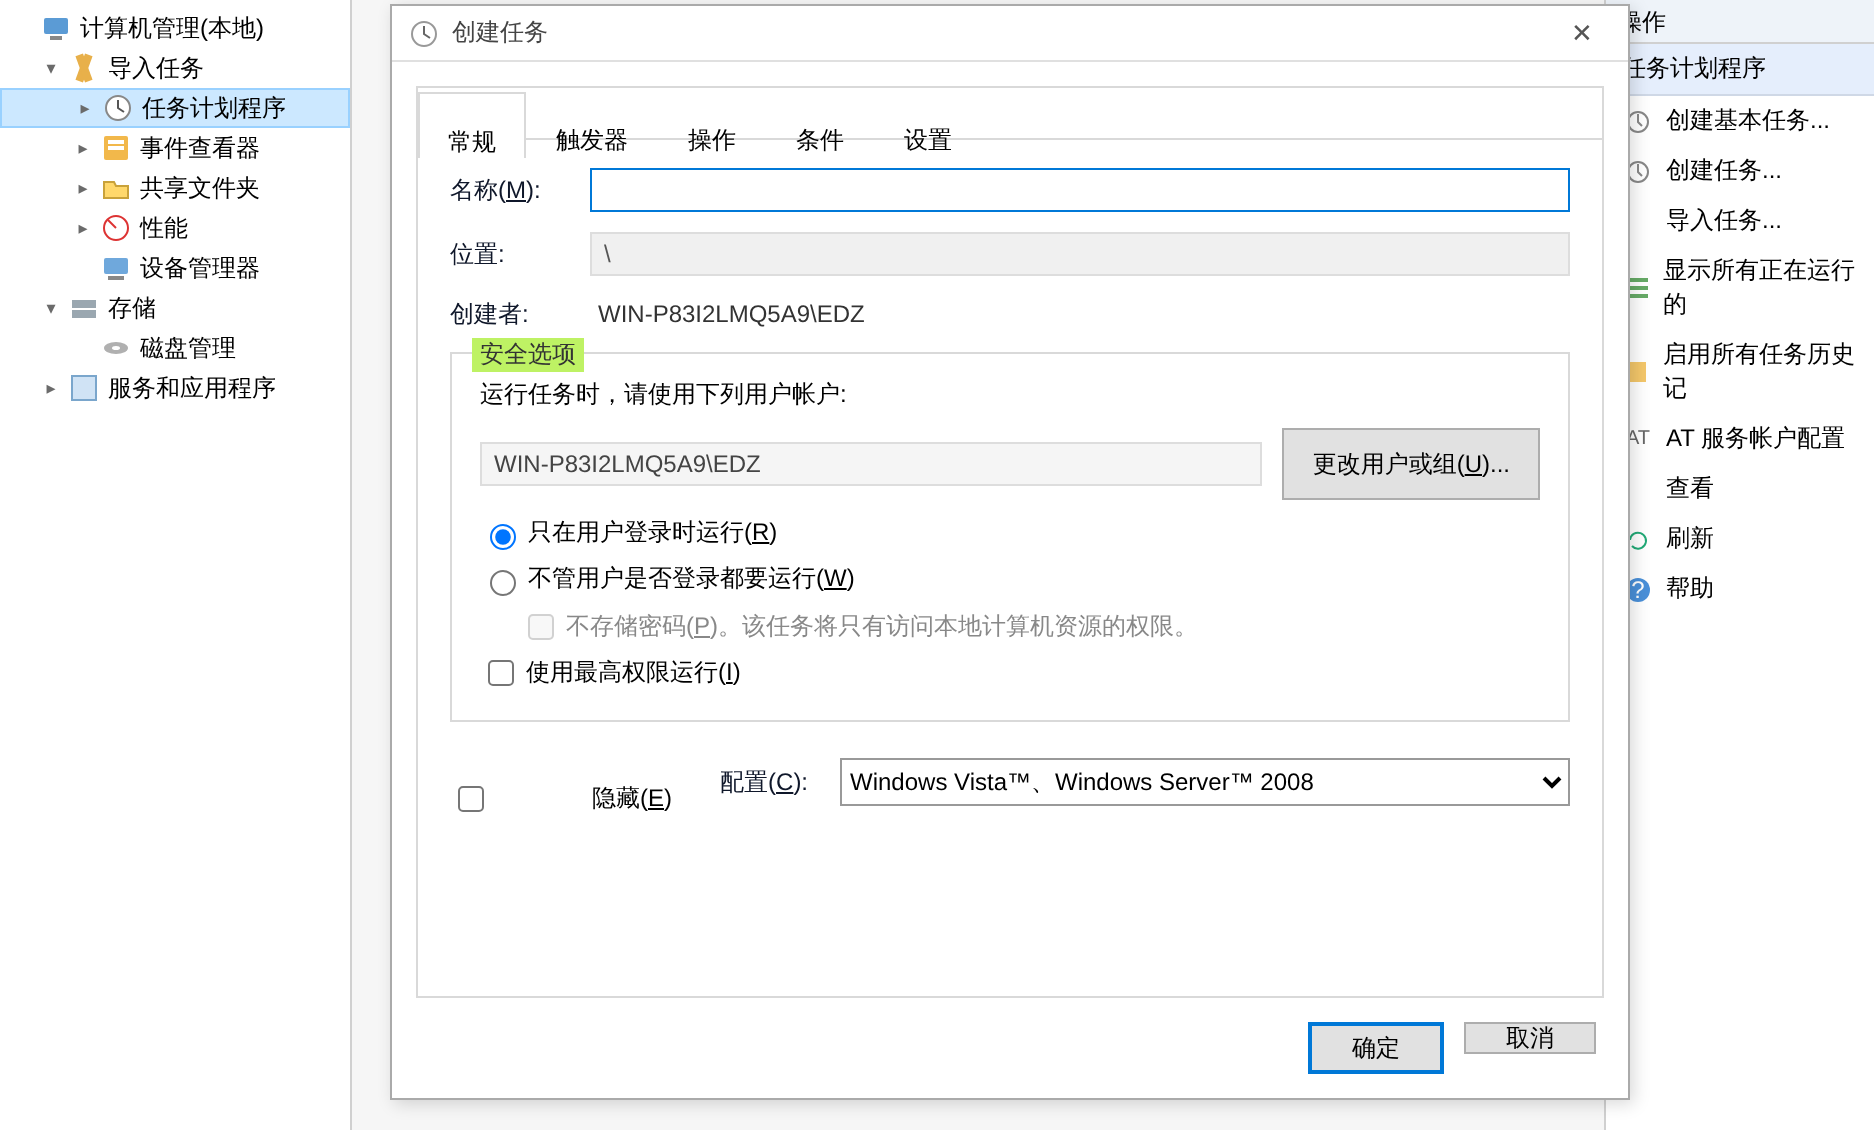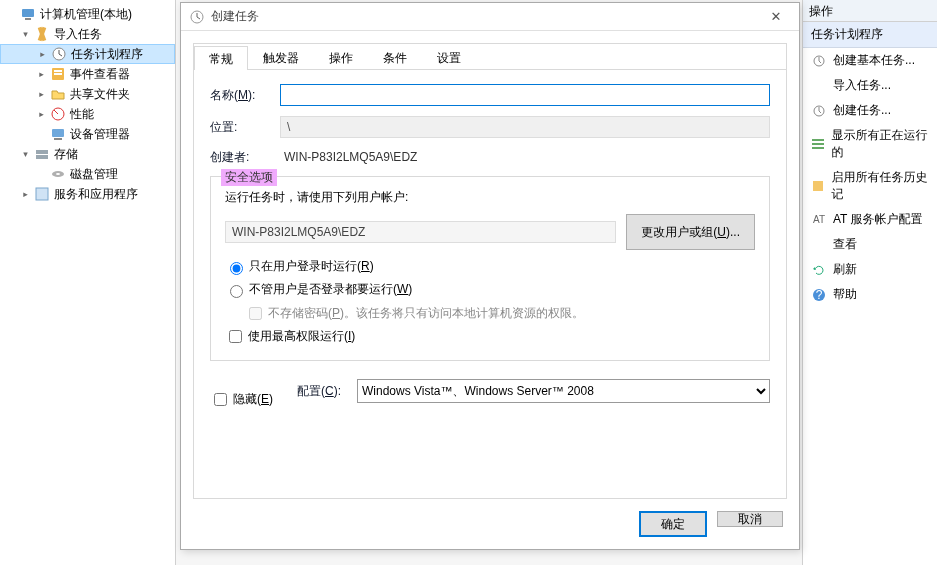--- a/index.html
+++ b/index.html
@@ -20,46 +20,46 @@
 .center-gap { position: absolute; left: 176px; top: 0; width: 626px; height: 565px; background: #f6f6f6; }
 
 
 .right-panel { position: absolute; left: 802px; top: 0; width: 135px; height: 565px; background: #fff; border-left: 1px solid #d0d0d0; }
 .rp-header { height: 22px; background: #eef3f9; border-bottom: 1px solid #d0d0d0; padding-left: 6px; line-height: 22px; font-weight: normal; }
 .rp-section { background: #e5eefc; border-bottom: 1px solid #cfd8e6; padding: 4px 8px; }
 .rp-item { display: flex; align-items: center; padding: 4px 8px; gap: 6px; cursor: default; }
 .rp-icon { width: 16px; height: 16px; display: inline-flex; align-items: center; justify-content: center; }
 
 
-.dialog { position: absolute; left: 180px; top: 2px; width: 620px; height: 548px; background: #fff; border: 1px solid #aaa; box-shadow: 2px 2px 8px rgba(0,0,0,0.15); }
+.dialog { position: absolute; left: 195px; top: 2px; width: 620px; height: 548px; background: #fff; border: 1px solid #aaa; box-shadow: 2px 2px 8px rgba(0,0,0,0.15); }
 .dlg-title { height: 28px; display: flex; align-items: center; padding: 0 8px; border-bottom: 1px solid #e0e0e0; }
 .dlg-title-icon { width: 16px; height: 16px; margin-right: 6px; display:inline-flex; align-items:center; justify-content:center; }
 .dlg-title-text { flex: 1; color: #444; }
 .dlg-close { width: 30px; height: 20px; display:flex; align-items:center; justify-content:center; cursor:pointer; color:#555; font-size:13px; }
 
 .dlg-body { position: absolute; left: 12px; top: 40px; right: 12px; bottom: 50px; border: 1px solid #d9d9d9; background: #fff; }
 
 
 .tabs { display:flex; height: 26px; border-bottom: 1px solid #d9d9d9; background:#fff; }
-.tab { padding: 4px 14px; border: 1px solid transparent; border-bottom: none; cursor: default; margin-top:1px; }
+.tab { padding: 16px 14px; border: 1px solid transparent; border-bottom: none; cursor: default; margin-top:1px; }
 .tab.active { border-color:#d9d9d9; background:#fff; position:relative; top:1px; }
 
 .tab-content { padding: 14px 16px; }
 
 .form-row { display:flex; align-items: center; margin-bottom: 10px; }
 .form-row.top { align-items: flex-start; }
 .form-label { width: 70px; color:#0f172a; }
 .form-label .ul { text-decoration: underline; }
 .text-input { flex:1; height: 22px; border: 1px solid #0078d7; padding: 0 4px; outline:none; }
 .text-static { flex:1; padding: 2px 4px; color:#333; }
 .textarea { flex:1; height: 76px; border: 1px solid #999; resize:none; padding:4px; outline:none; }
 .loc-field { flex:1; height:22px; background:#f0f0f0; border:1px solid #ddd; padding: 0 6px; display:flex; align-items:center; color:#555; }
 
 .groupbox { border: 1px solid #d9d9d9; margin-top: 6px; padding: 12px 14px 10px; position: relative; }
-.groupbox-title { position:absolute; top:-8px; left:10px; background:#f0abfc; padding:0 4px; color:#333; }
+.groupbox-title { position:absolute; top:-8px; left:10px; background:#bef264; padding:0 4px; color:#333; }
 .gb-row { margin-bottom: 8px; display:flex; align-items:center; }
 .user-field { flex:1; height:22px; background:#f5f5f5; border:1px solid #ddd; padding:0 6px; display:flex; align-items:center; color:#444; margin-right:10px; }
 .btn { height:36px; padding:0 14px; background:#e1e1e1; border:1px solid #adadad; cursor:pointer; display:inline-flex; align-items:center; }
 .btn.primary { border:2px solid #0078d7; padding:0 20px; height:26px; }
 
 .radio-row { display:flex; align-items:center; margin-bottom:6px; }
 .radio-row input { margin-right:6px; }
 .checkbox-row { display:flex; align-items:center; margin-bottom:4px; margin-left:0; }
 .checkbox-row.indent { margin-left: 20px; color:#888; }
 .checkbox-row input { margin-right:6px; }
@@ -185,31 +185,31 @@
   <div class="rp-item">
       <span class="rp-icon">
         <svg width="14" height="14">
           <circle cx="7" cy="7" r="5" fill="none" stroke="#888"></circle>
           <path d="M7 3V7L9 9" stroke="#888" fill="none"></path>
         </svg>
       </span>
       <span>创建基本任务...</span>
     </div>
   <div class="rp-item">
+      <span class="rp-icon">
+        <svg width="14" height="14">
+          <circle cx="7" cy="7" r="5" fill="none" stroke="#888"></circle>
+          <path d="M7 3V7L9 9" stroke="#888" fill="none"></path>
+        </svg>
+      </span>
+      <span>创建任务...</span>
+    </div>
+  <div class="rp-item">
       <span class="rp-icon"></span>
       <span>导入任务...</span>
-    </div>
-  <div class="rp-item">
-      <span class="rp-icon">
-        <svg width="14" height="14">
-          <circle cx="7" cy="7" r="5" fill="none" stroke="#888"></circle>
-          <path d="M7 3V7L9 9" stroke="#888" fill="none"></path>
-        </svg>
-      </span>
-      <span>创建任务...</span>
     </div>
   <div class="rp-item">
       <span class="rp-icon">
         <svg width="14" height="14">
           <rect x="1" y="2" width="12" height="2" fill="#6a6"></rect>
           <rect x="1" y="6" width="12" height="2" fill="#6a6"></rect>
           <rect x="1" y="10" width="12" height="2" fill="#6a6"></rect>
         </svg>
       </span>
       <span>显示所有正在运行的</span>
@@ -310,21 +310,21 @@
           <input type="checkbox" disabled="" style="">
           <label><span>不存储密码(</span><span class="ul">P</span><span>)。该任务将只有访问本地计算机资源的权限。</span></label>
         </div>
         <div class="checkbox-row">
           <input type="checkbox" style="">
           <label><span>使用最高权限运行(</span><span class="ul">I</span><span>)</span></label>
         </div>
       </div>
 
       <div class="bottom-row">
-        <div class="checkbox-row" style="margin:17px 24px 0 0;">
+        <div class="checkbox-row" style="margin:17px 24px 0 0;gap:48px;">
           <input type="checkbox" style="">
           <label><span>隐藏(</span><span class="ul">E</span><span>)</span></label>
         </div>
         <div class="form-label" style="width:60px"><span>配置(</span><span class="ul">C</span><span>):</span></div>
         <select class="select">
           <option>Windows Vista™、Windows Server™ 2008</option>
         </select>
       </div>
     </div>
   </div>

